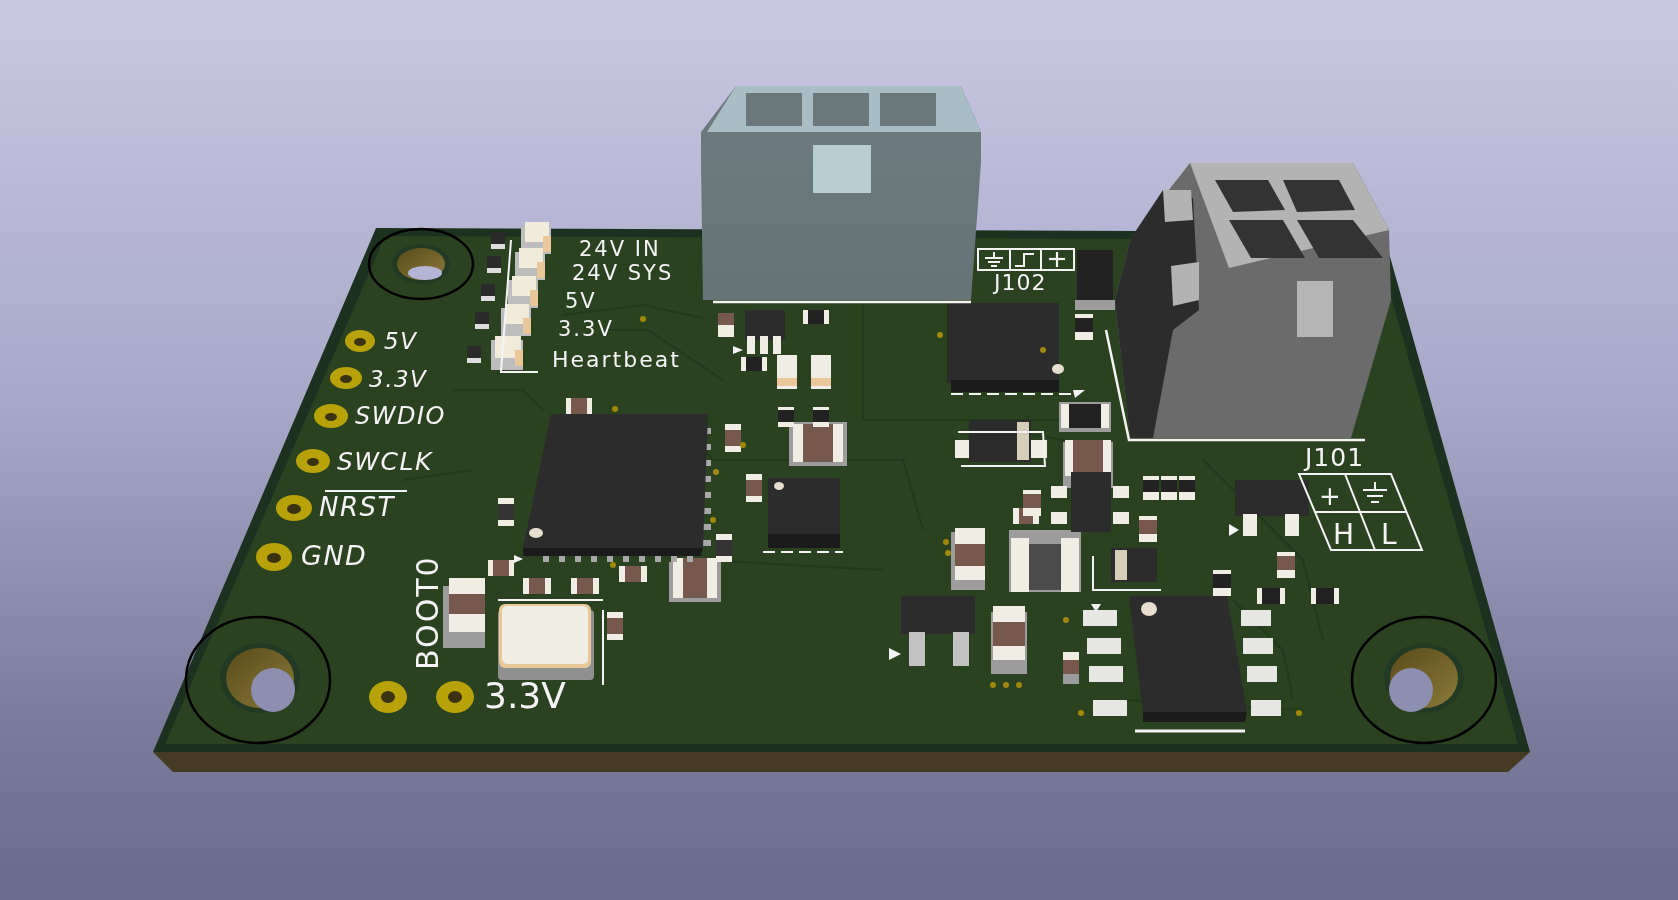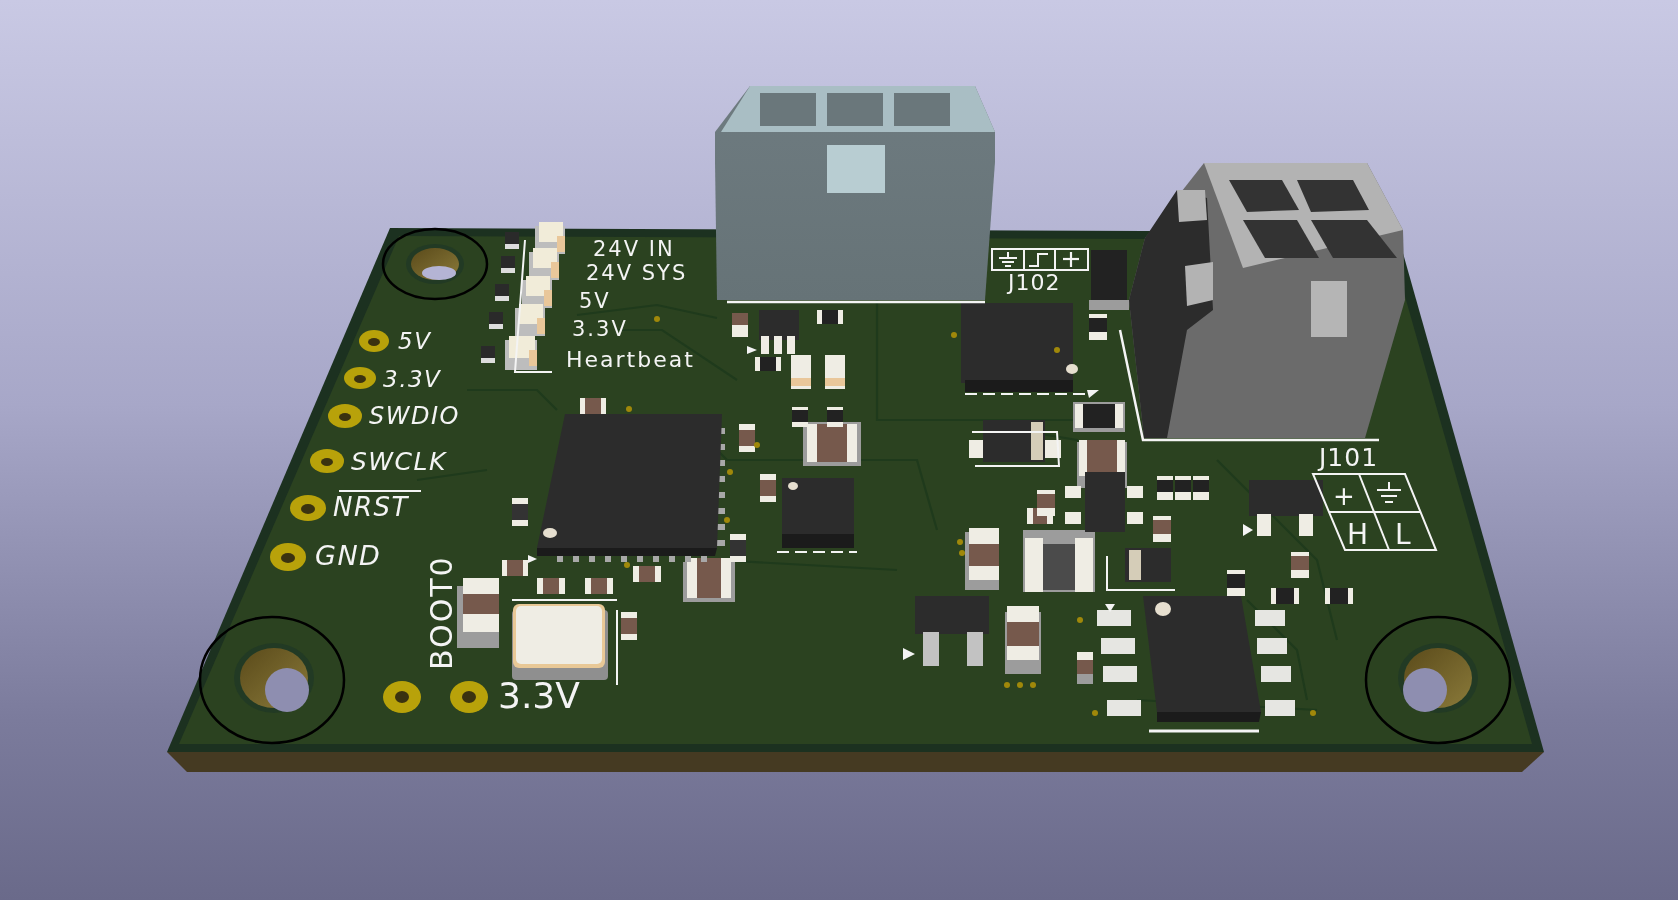--- a/index.html
+++ b/index.html
@@ -1,21 +1,21 @@
 <!DOCTYPE html>
 <html><head>
   <meta charset="utf-8">
   <style>
     html, body { margin: 0; padding: 0; }
     body {
       width: 1678px; height: 900px; overflow: hidden;
       background: linear-gradient(180deg, #c9c9e4 0%, #a7a7c8 45%, #7b7b9c 80%, #6a6a8a 100%);
       font-family: "DejaVu Sans", sans-serif;
     }
-    #viewport { position: absolute; left: 17px; top: 0; width: 1335px; height: 900px; }
+    #viewport { position: absolute; left: 3px; top: 0; width: 1335px; height: 900px; }
     svg { display: block; }
     .silk { fill: #f4f4f4; font-family: "DejaVu Sans", sans-serif; }
     .silk-italic { font-style: italic; }
     .silk-line { stroke: #f4f4f4; fill: none; }
     .trace { stroke: #1f3a1c; fill: none; stroke-width: 2.2; }
   </style>
 </head>
 <body>
 
 <div id="viewport">

